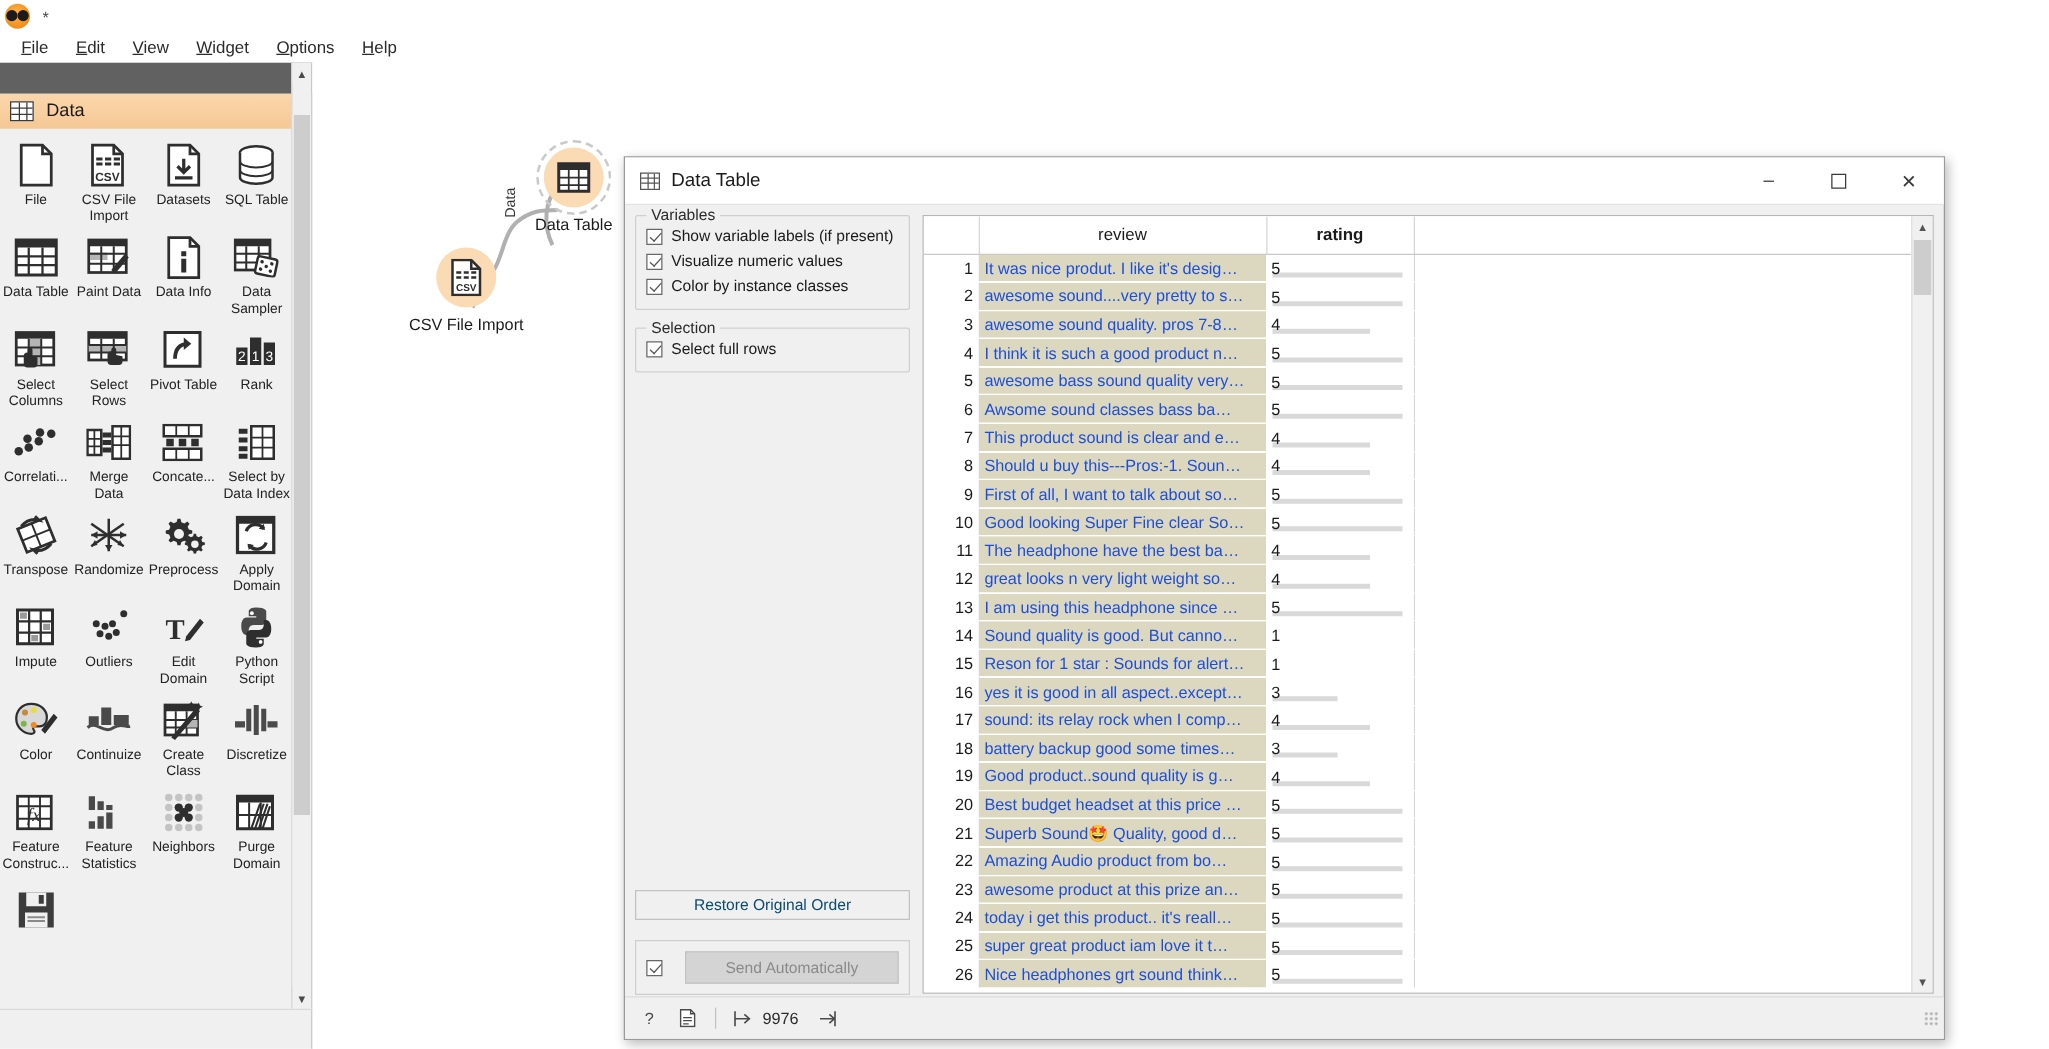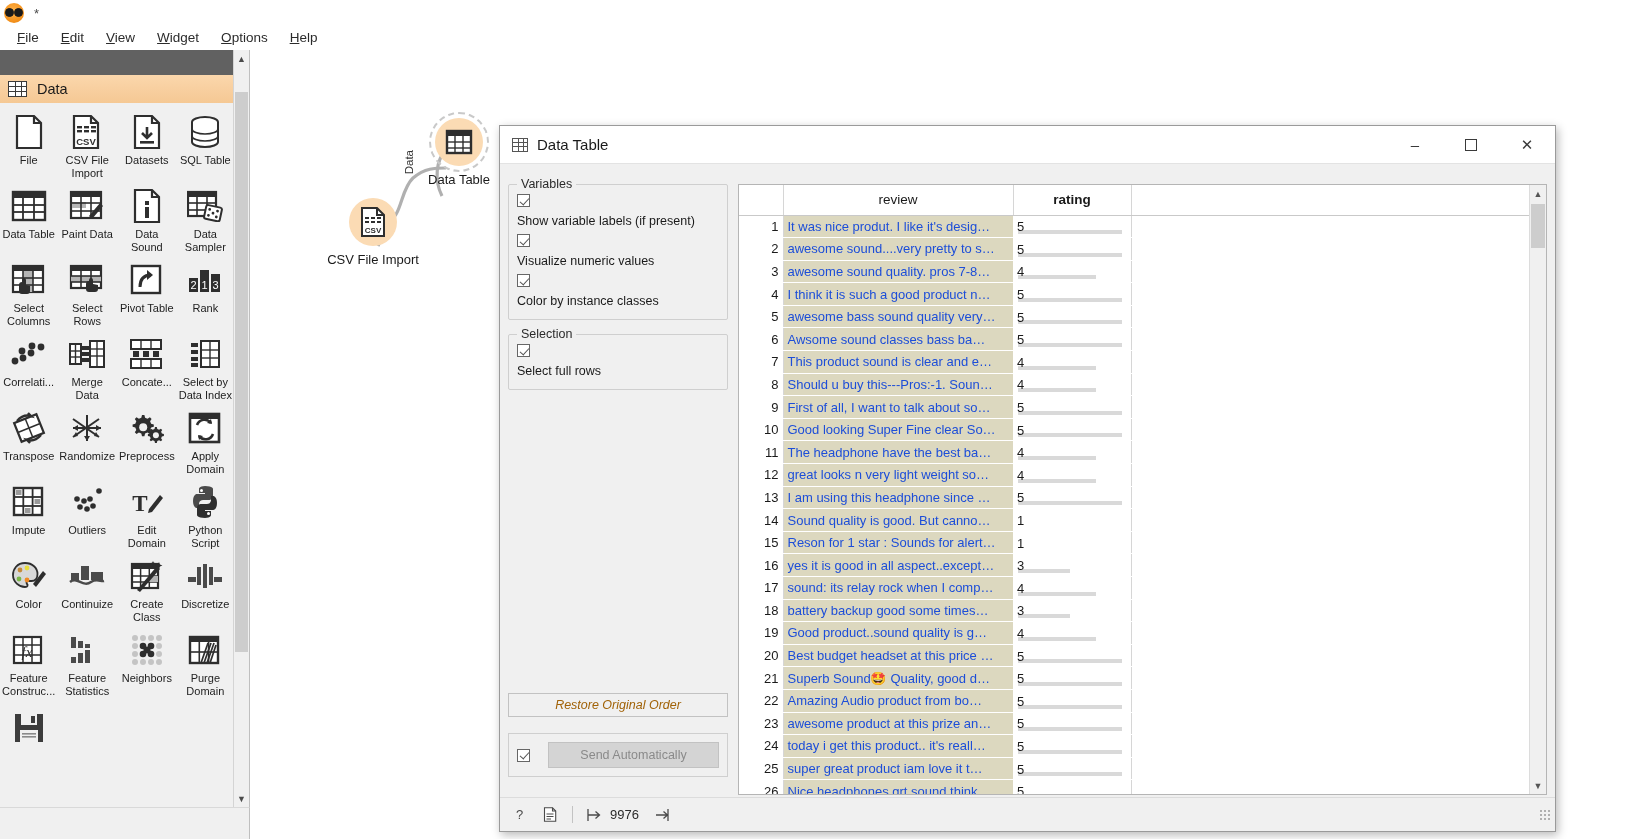--- a/index.html
+++ b/index.html
@@ -284,21 +284,21 @@
   }
   .winbtn {
     width: 56px;
     display: flex; align-items: center; justify-content: center;
     font-size: 15px; color: #3a3a3a;
   }
 
   #dlg-body {
     flex: 1;
     display: flex;
-    padding: 20px 8px 0 8px;
+    padding: 8px 8px 0 8px;
     gap: 10px;
     min-height: 0;
   }
 
   
   #ctrl-panel {
     width: 220px;
     display: flex;
     flex-direction: column;
     background: #f0f0f0;
@@ -315,25 +315,25 @@
   .group-title {
     position: absolute;
     top: -8px; left: 8px;
     background: #f0f0f0;
     padding: 0 4px;
     font-size: 12.5px;
     color: #2b2b2b;
   }
   .chk-row {
     display: flex;
+    align-items: center;
     gap: 7px;
     padding: 3px 0;
     font-size: 12.5px;
     color: #1a1a1a;
-    flex-direction: column;
   }
   .chk {
     width: 13px; height: 13px;
     border: 1px solid #666;
     background: #fff;
     flex: none;
     position: relative;
   }
   .chk.checked::after {
     content: "";
@@ -343,32 +343,31 @@
     border: solid #555;
     border-width: 0 1.8px 1.8px 0;
     transform: rotate(42deg);
   }
   #ctrl-spacer { flex: 1; min-height: 0; }
   #restore-btn {
     height: 24px;
     background: #f0f0f0;
     border: 1px solid #c2c2c2;
     font-size: 12.5px;
-    color: #a16207;
+    color: #0c4a6e;
     display: flex; align-items: center; justify-content: center;
     margin-bottom: 16px;
-    font-style: italic;
   }
   #send-group {
     border: 1px solid #cfcfcf;
     padding: 8px;
     display: flex;
     align-items: center;
     gap: 18px;
-    margin-bottom: 20px;
+    margin-bottom: 1px;
   }
   #send-btn {
     flex: 1;
     height: 26px;
     background: #d4d4d4;
     border: 1px solid #c2c2c2;
     color: #8a8a8a;
     font-size: 12.5px;
     display: flex; align-items: center; justify-content: center;
   }
@@ -627,21 +626,21 @@
         </div>
         <div class="widget-cell">
           <div class="w-icon ico">
             <svg width="36" height="36" viewBox="0 0 36 36">
               <path d="M6 2 h17 l7 7 v25 h-24 z" fill="#fff" stroke="#2e2e2e" stroke-width="2.2"></path>
               <path d="M23 2 v7 h7" fill="none" stroke="#2e2e2e" stroke-width="2.2"></path>
               <rect x="16" y="13" width="4" height="4" fill="#2e2e2e"></rect>
               <rect x="16" y="19" width="4" height="11" fill="#2e2e2e"></rect>
             </svg>
           </div>
-          <div class="w-label">Data Sound</div>
+          <div class="w-label">Data Info</div>
         </div>
         <div class="widget-cell">
           <div class="w-icon ico">
             <svg width="36" height="32" viewBox="0 0 36 32">
               <rect x="1" y="2" width="28" height="24" fill="#fff" stroke="#2e2e2e" stroke-width="2.2"></rect>
               <rect x="1" y="2" width="28" height="5" fill="#2e2e2e"></rect>
               <g stroke="#2e2e2e" stroke-width="1.6">
                 <line x1="10" y1="7" x2="10" y2="26"></line>
                 <line x1="20" y1="7" x2="20" y2="26"></line>
                 <line x1="1" y1="13" x2="29" y2="13"></line>

